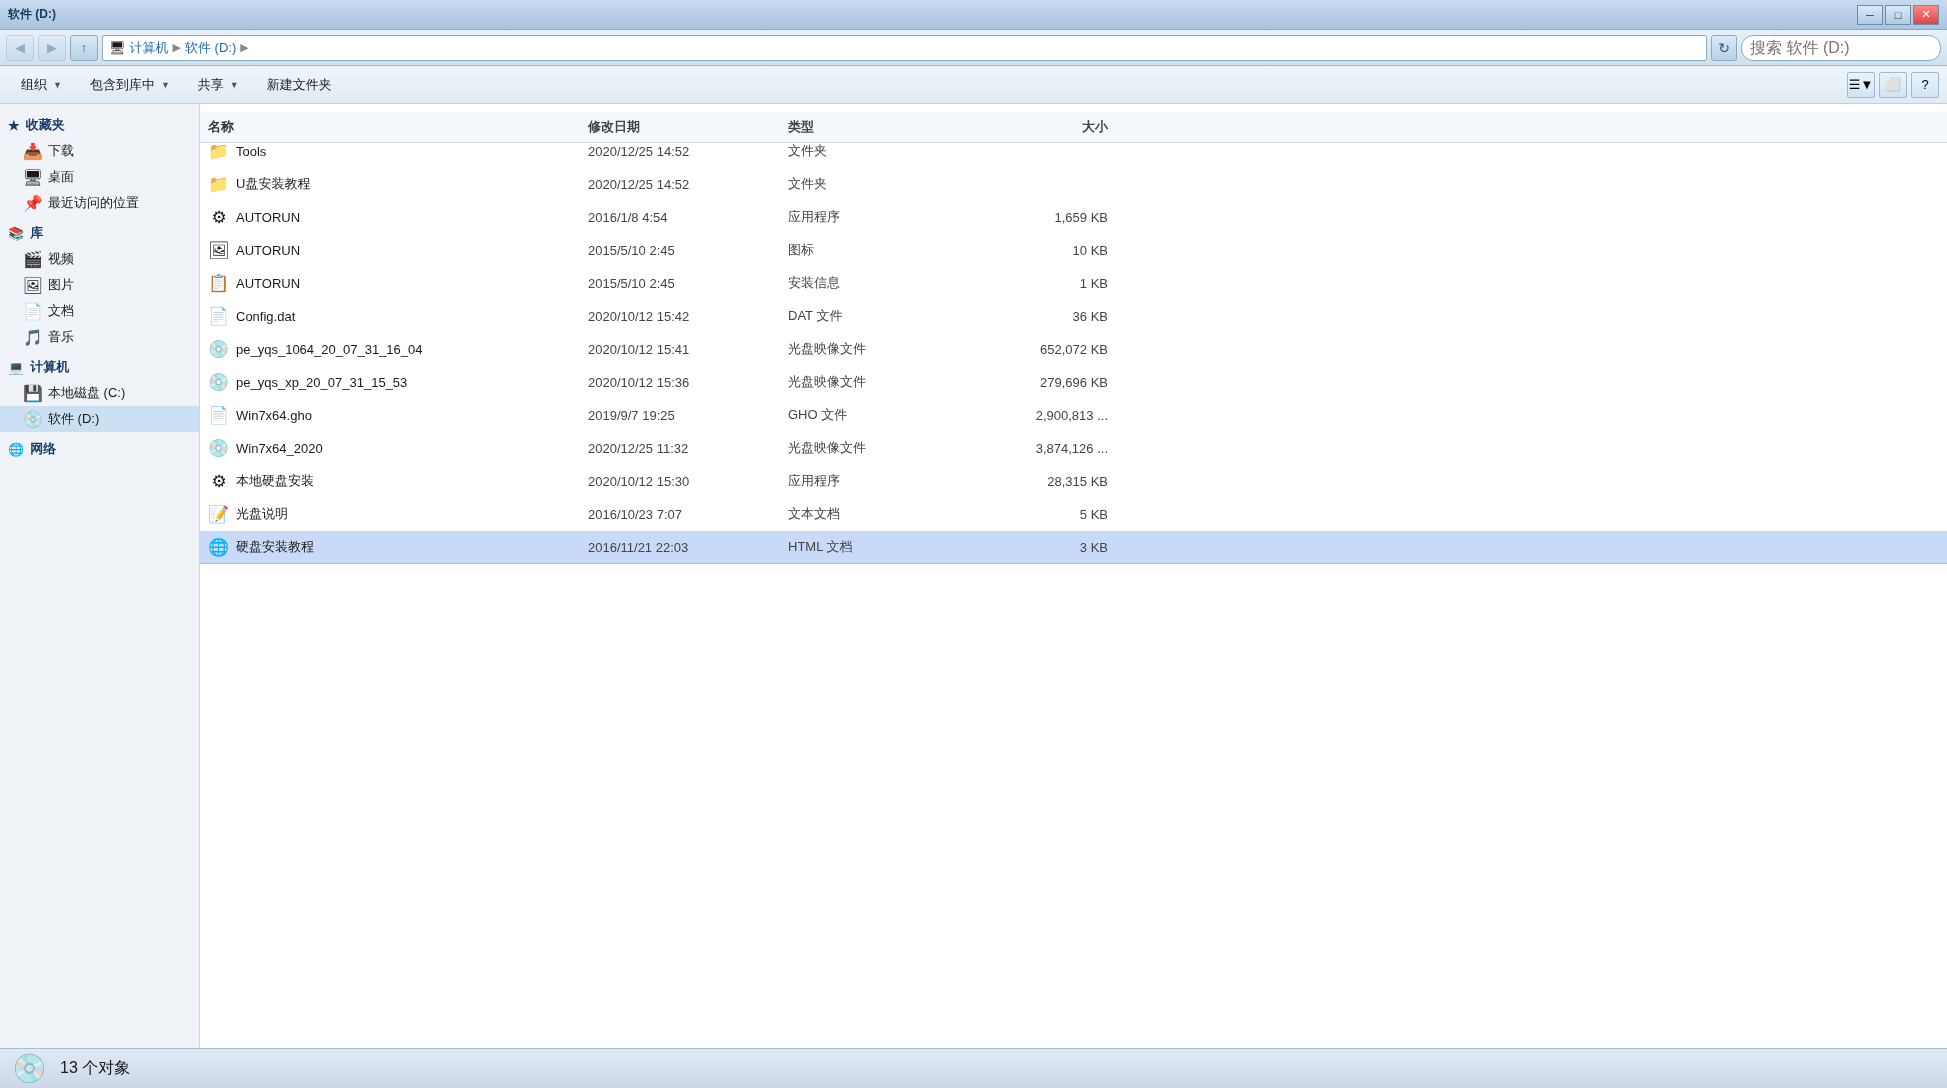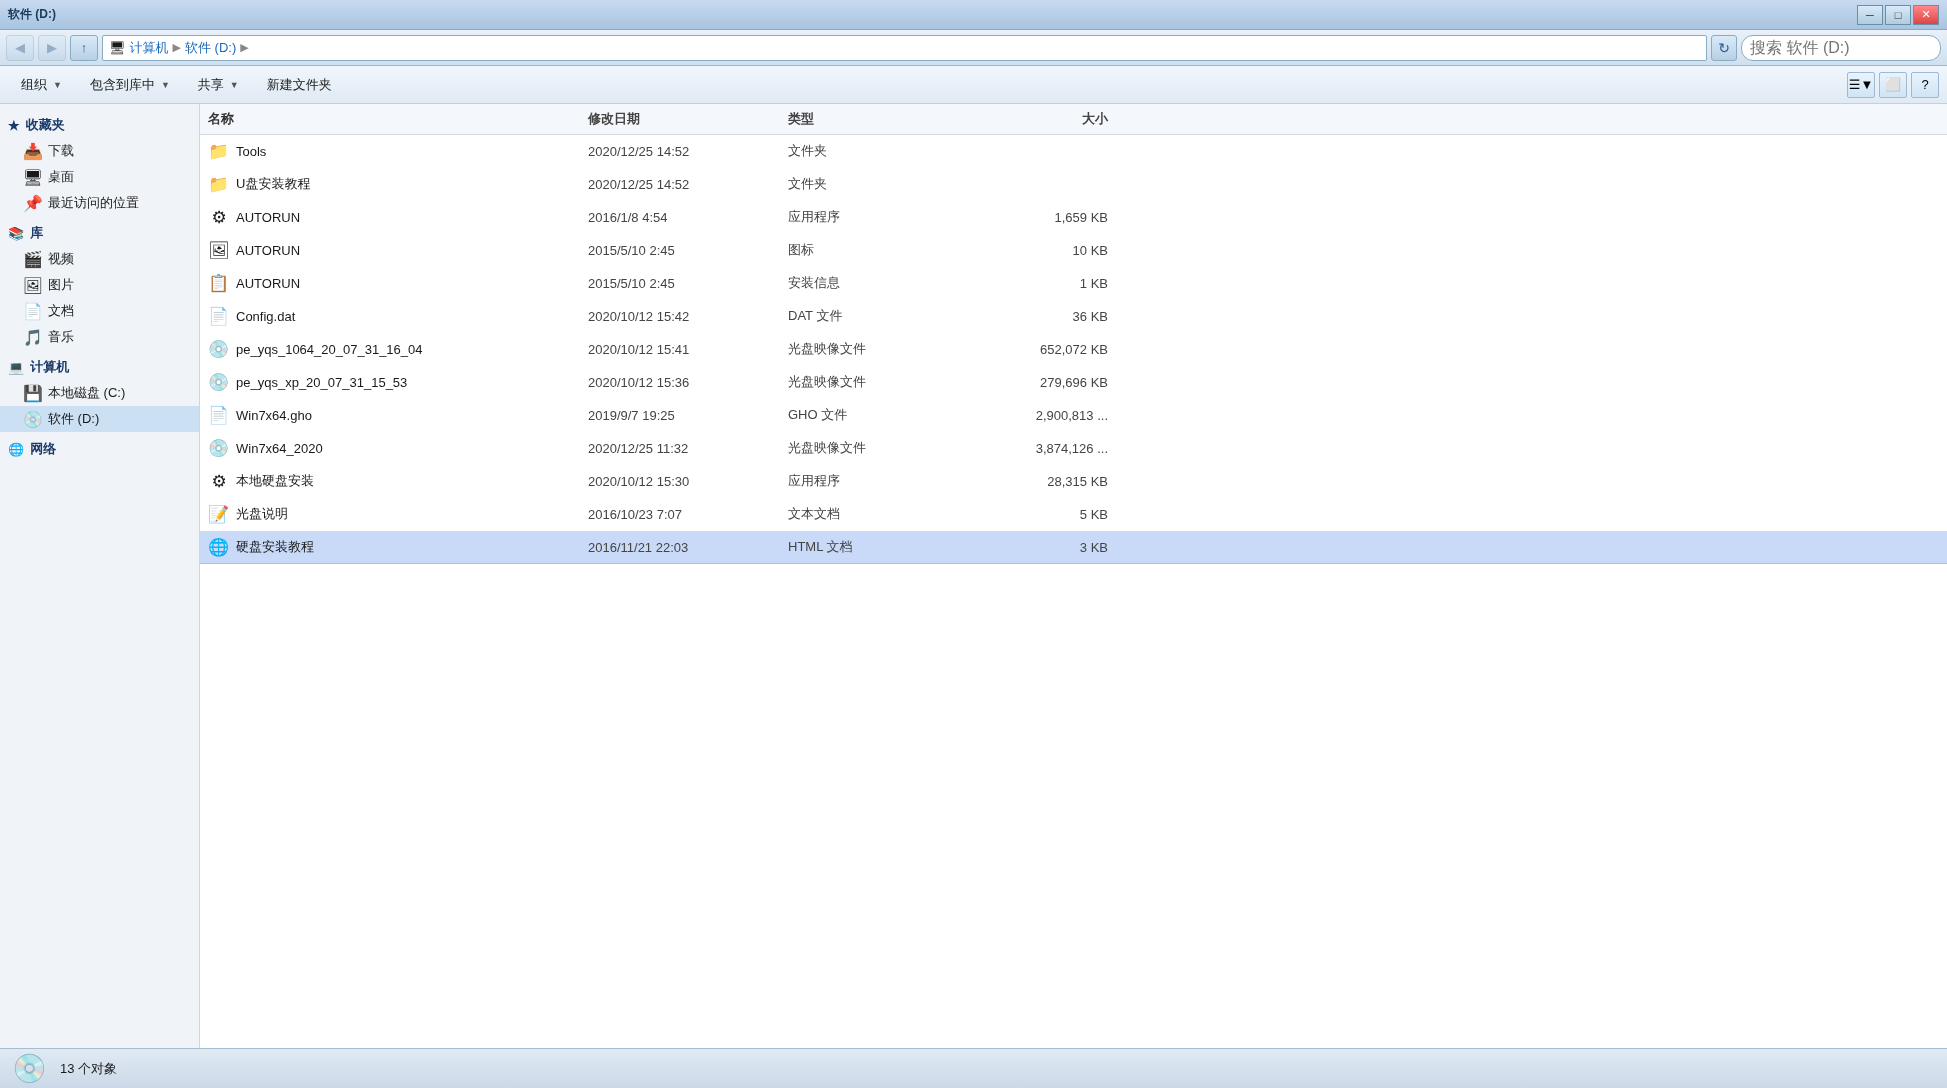--- a/index.html
+++ b/index.html
@@ -215,21 +215,21 @@
     .file-list-header {
       display: flex;
       align-items: center;
       padding: 6px 8px;
       border-bottom: 1px solid #d0d8e4;
       background: #f4f8fc;
       font-size: 13px;
       font-weight: bold;
       color: #333;
       position: sticky;
-      top: 0;
+      top: 8px;
       z-index: 1;
     }
     .col-name { width: 380px; }
     .col-date { width: 200px; }
     .col-type { width: 180px; }
     .col-size { width: 160px; text-align: right; padding-right: 20px; }
 
     .file-row {
       display: flex;
       align-items: center;
@@ -271,21 +271,21 @@
     }
     .status-icon {
       width: 36px;
       height: 36px;
       display: flex;
       align-items: center;
       justify-content: center;
       font-size: 28px;
     }
     .status-text {
-      font-size: 13px;
+      font-size: 16px;
       color: #1a1a1a;
     }
 
     .dropdown-arrow {
       font-size: 9px;
       color: #555;
       margin-left: 2px;
     }
   </style>
 </head>

